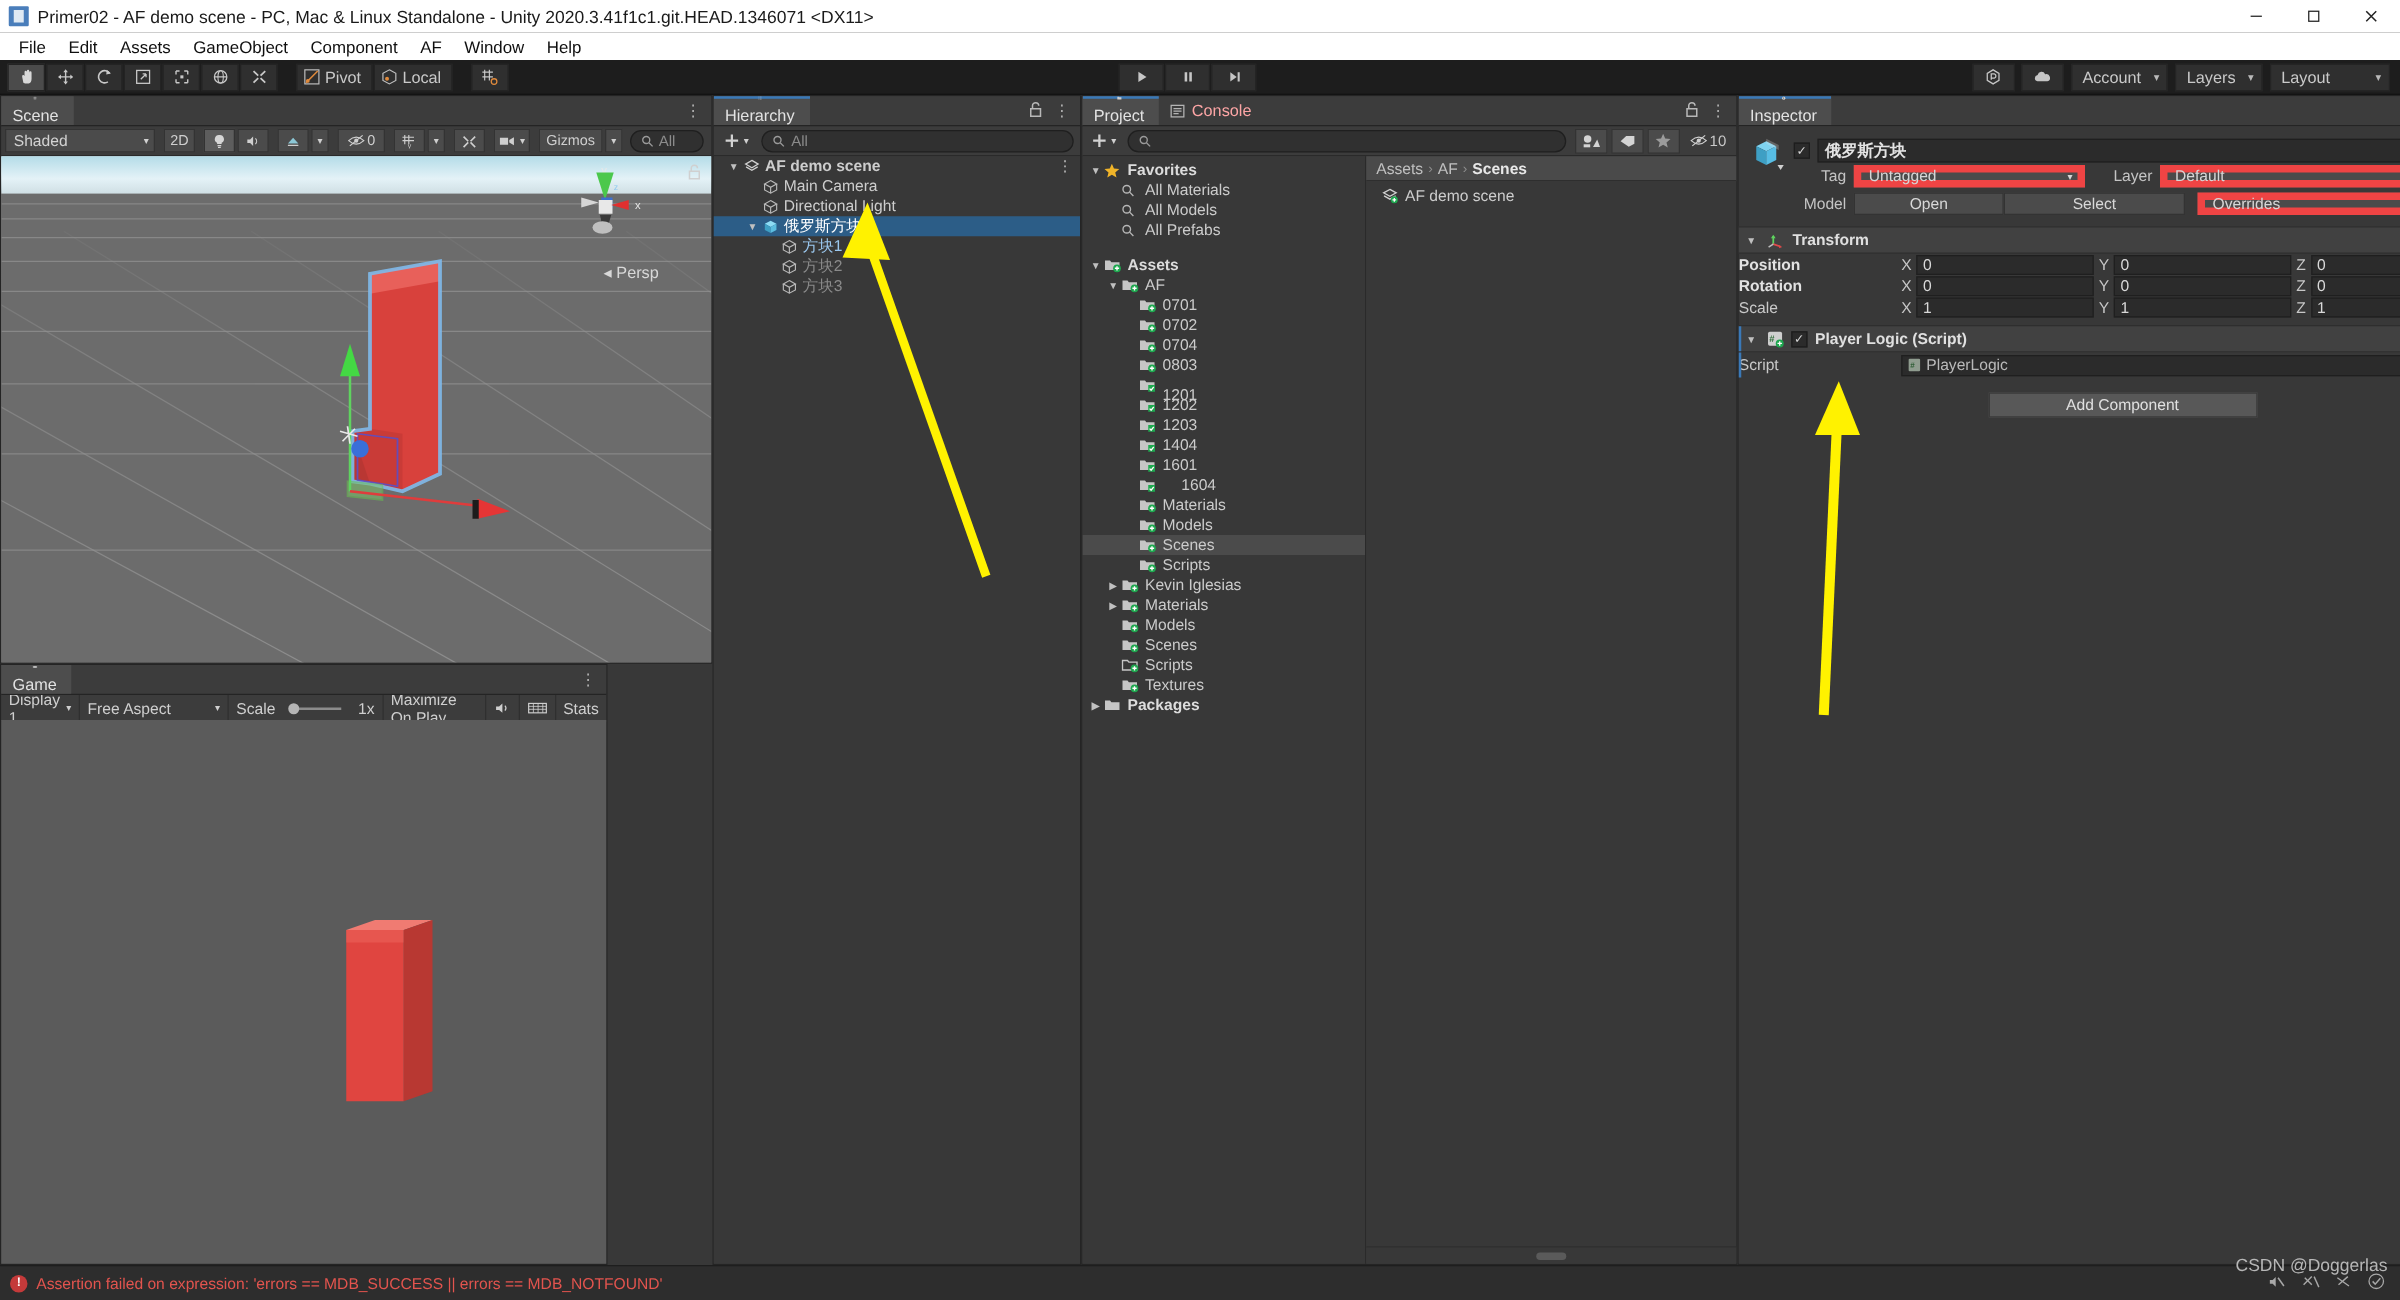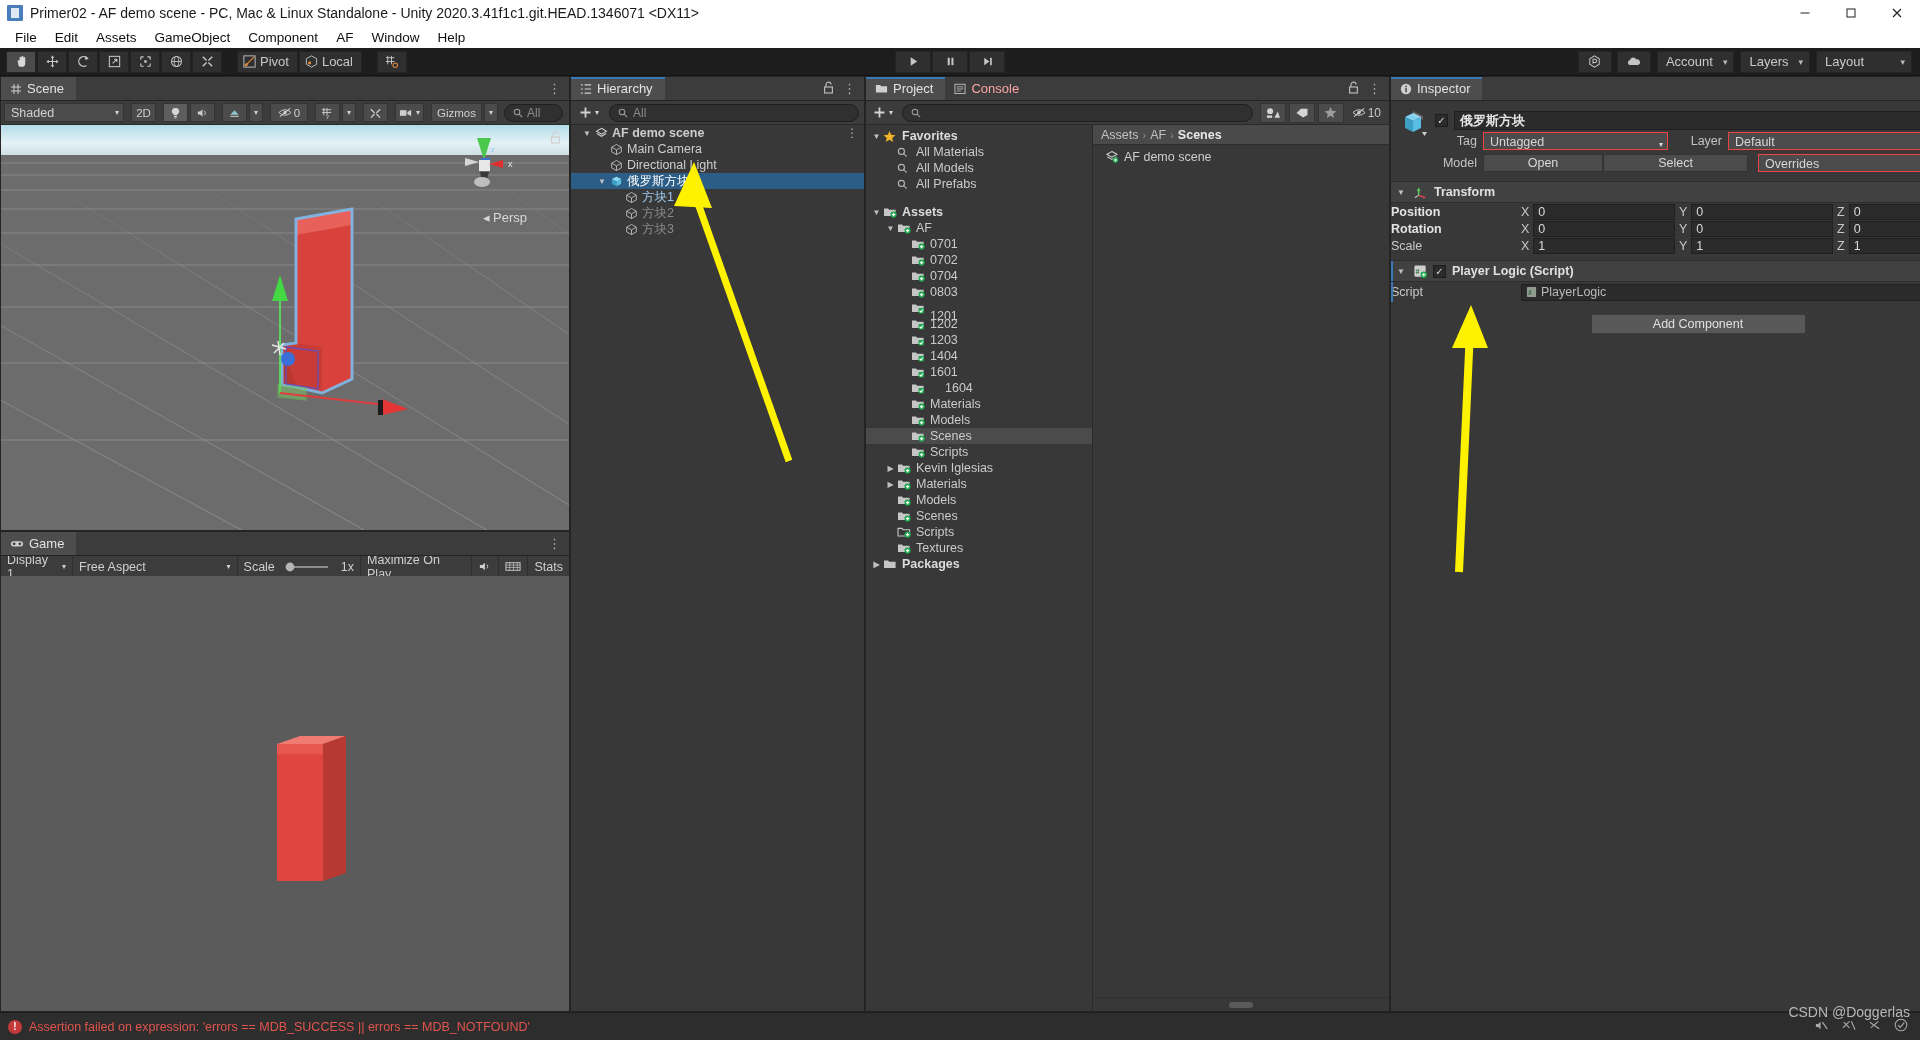--- a/index.html
+++ b/index.html
@@ -83,21 +83,21 @@
   
   .panel { position: absolute; background: #383838; border: 1px solid #242424; }
   .panel-tabs {
     height: 24px; background: #3c3c3c; display: flex; align-items: stretch;
     border-bottom: 1px solid #242424; position: relative;
   }
   .tab {
     display: flex; align-items: center; gap: 5px; padding: 0 12px 0 9px;
     font-size: 13px; color: #fca5a5; background: transparent;
   }
-  .tab.sel { background: #4d4d4d; color: #e3e3e3; }
+  .tab.sel { background: #4d4d4d; color: #e3e3e3; flex-direction: column; }
   .tab.sel.blue-top { box-shadow: inset 0 2px 0 0 #3a79b8; }
   .tab-icons { margin-left: auto; display: flex; align-items: center; gap: 9px; padding-right: 8px; }
   .dots { letter-spacing: 0; font-size: 13px; color: #b0b0b0; line-height: 1; }
 
   
   #scene-panel { left: 0; top: 76px; width: 570px; height: 455px; }
   .scene-toolbar {
     height: 24px; background: #3c3c3c; display: flex; align-items: center;
     padding-left: 3px; border-bottom: 1px solid #2a2a2a; gap: 0px;
   }
@@ -124,21 +124,21 @@
   .sky { position: absolute; left: 0; right: 0; top: 0; height: 30px;
     background: linear-gradient(#b4dce8, #e4f2f7 60%, #cfdfe4); }
   .ground { position: absolute; left: 0; right: 0; top: 30px; bottom: 0; background: #6c6c6c; overflow: hidden; }
   .persp-label {
     position: absolute; right: 42px; top: 85px; font-size: 13px; color: #d8d8d8;
   }
   .scene-gizmo { position: absolute; right: 52px; top: 5px; width: 66px; height: 68px; }
   .lock-ico-scene { position: absolute; right: 8px; top: 6px; color: #cfcfcf; font-size: 13px; }
 
   
-  #game-panel { left: 0; top: 531px; width: 570px; height: 481px; }
+  #game-panel { left: 0; top: 531px; width: 486px; height: 481px; }
   .game-toolbar {
     height: 22px; background: #3c3c3c; display: flex; align-items: center;
     border-bottom: 1px solid #2a2a2a; font-size: 12.5px; color: #cfcfcf;
   }
   .gt-cell { display: flex; align-items: center; padding: 0 6px; height: 22px; gap: 5px;
     border-right: 1px solid #2f2f2f; }
   .gt-cell .caret { font-size: 8px; }
   .game-view { position: absolute; left: 0; right: 0; top: 44px; bottom: 0; background: #5b5b5b; }
 
   
@@ -213,21 +213,21 @@
     display: flex; align-items: center; justify-content: center; font-size: 10px; color: #d8d8d8; flex: none;
   }
   .name-field {
     flex: 1; height: 19px; background: #2b2b2b; border: 1px solid #1f1f1f;
     display: flex; align-items: center; padding: 0 5px; font-size: 13px; color: #e4e4e4; font-weight: bold;
   }
   .static-grp { display: flex; align-items: center; gap: 4px; font-size: 12.5px; color: #c9c9c9; }
   .tag-row { display: flex; align-items: center; padding: 2px 6px 2px 0; gap: 6px; }
   .lbl-r { font-size: 12.5px; color: #c4c4c4; text-align: right; flex: none; }
   .sel-field {
-    height: 18px; background: #4b4b4b; border: 1px solid #ef4444; display: flex; align-items: flex-end;
+    height: 18px; background: #4b4b4b; border: 6px solid #ef4444; display: flex; align-items: center;
     padding: 0 4px 0 6px; font-size: 12.5px; color: #d6d6d6;
   }
   .sel-field .caret { margin-left: auto; font-size: 8px; padding-left: 6px; }
   .btn-flat {
     height: 18px; background: #4b4b4b; border: 1px solid #333; display: flex; align-items: center;
     justify-content: center; font-size: 12.5px; color: #d8d8d8;
   }
   .comp-header {
     height: 22px; background: #414141; border-top: 1px solid #2e2e2e; border-bottom: 1px solid #2e2e2e;
     display: flex; align-items: center; gap: 6px; padding-left: 6px; margin-top: 5px; position: relative;

